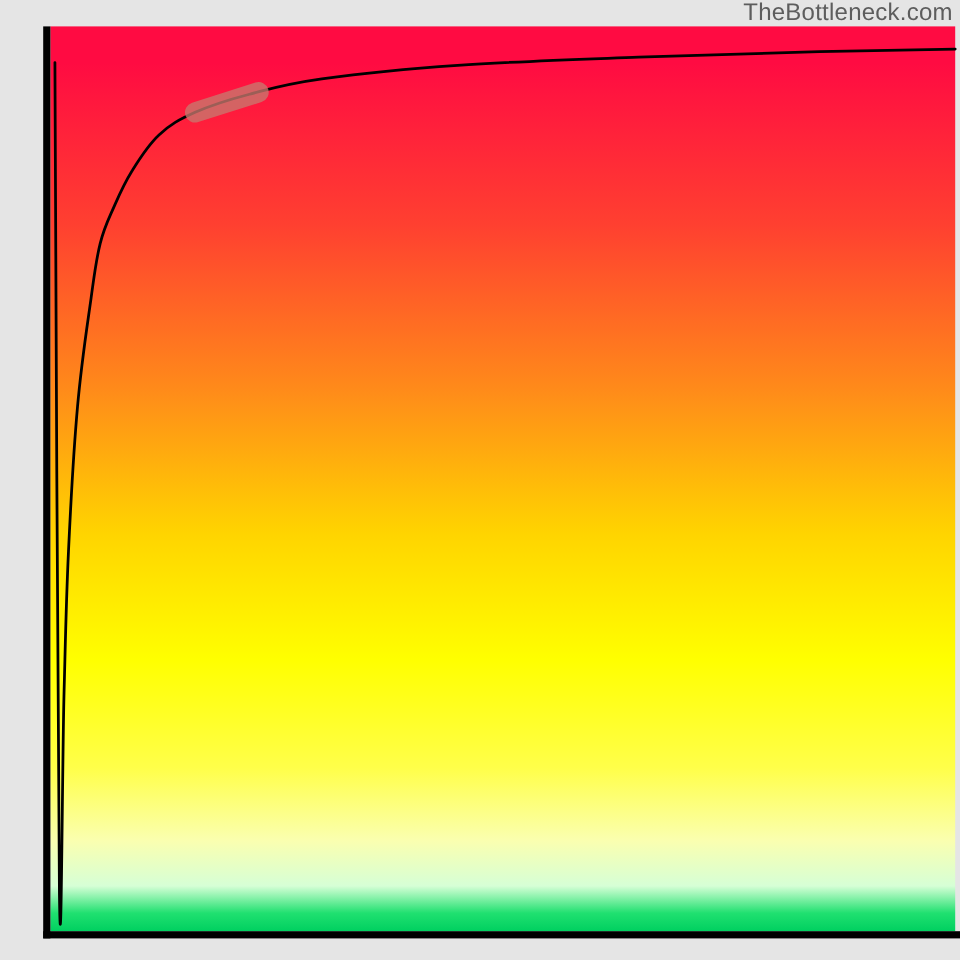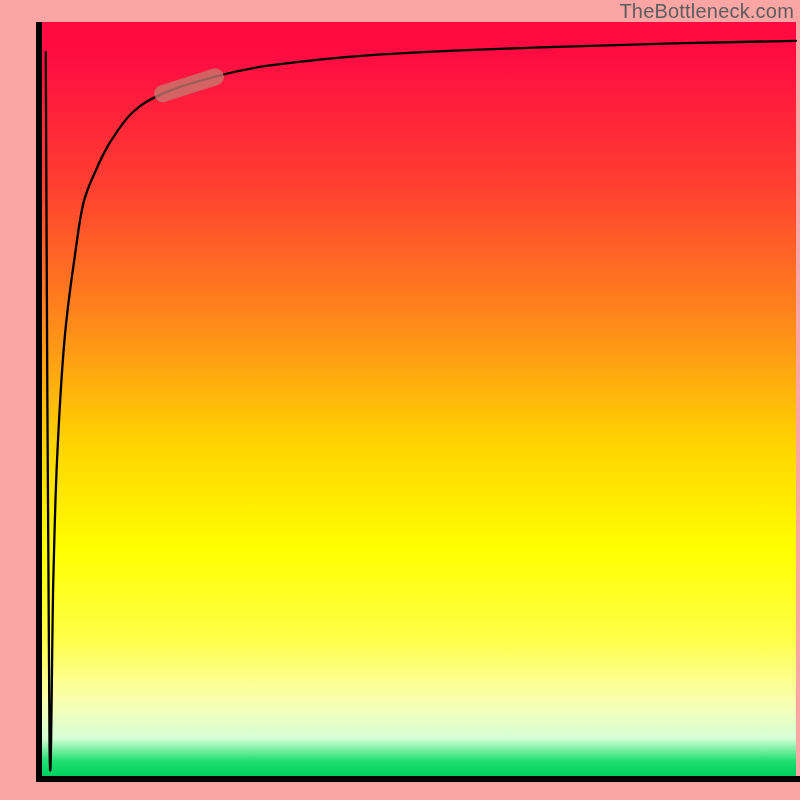--- a/index.html
+++ b/index.html
@@ -7,21 +7,21 @@
     padding: 0;
     width: 800px;
     height: 800px;
     background: #000;
     overflow: hidden;
   }
   .frame {
     position: relative;
     width: 800px;
     height: 800px;
-    background: #fca5a5;
+    background: #e5e5e5;
   }
   .plot-area {
     position: absolute;
     left: 42px;
     top: 22px;
     width: 754px;
     height: 754px;
     background: linear-gradient(
       to bottom,
       #ff0b42 0%,

